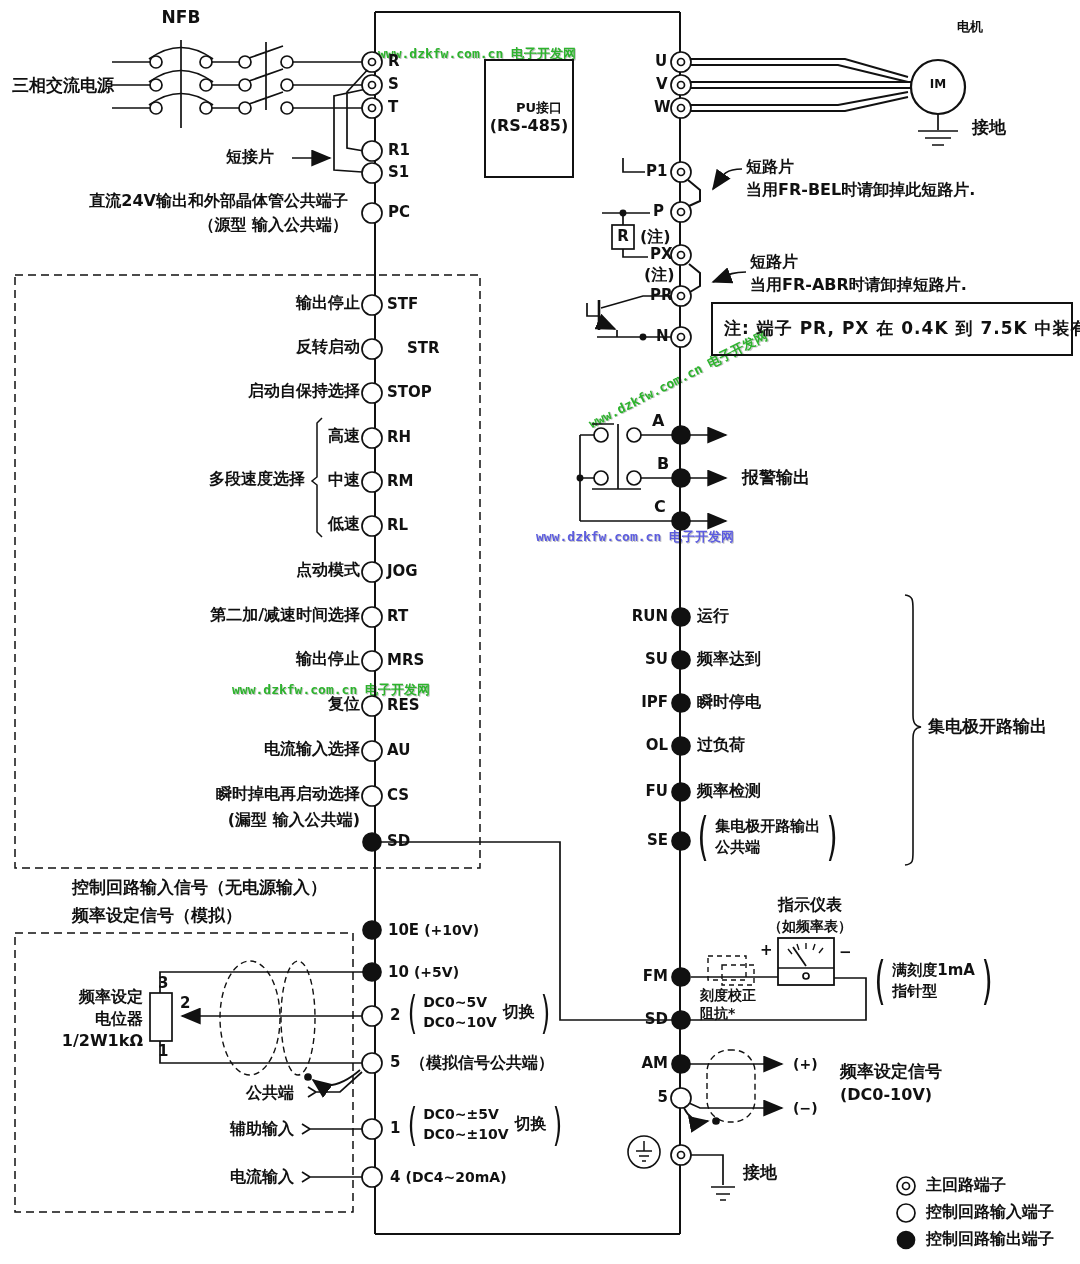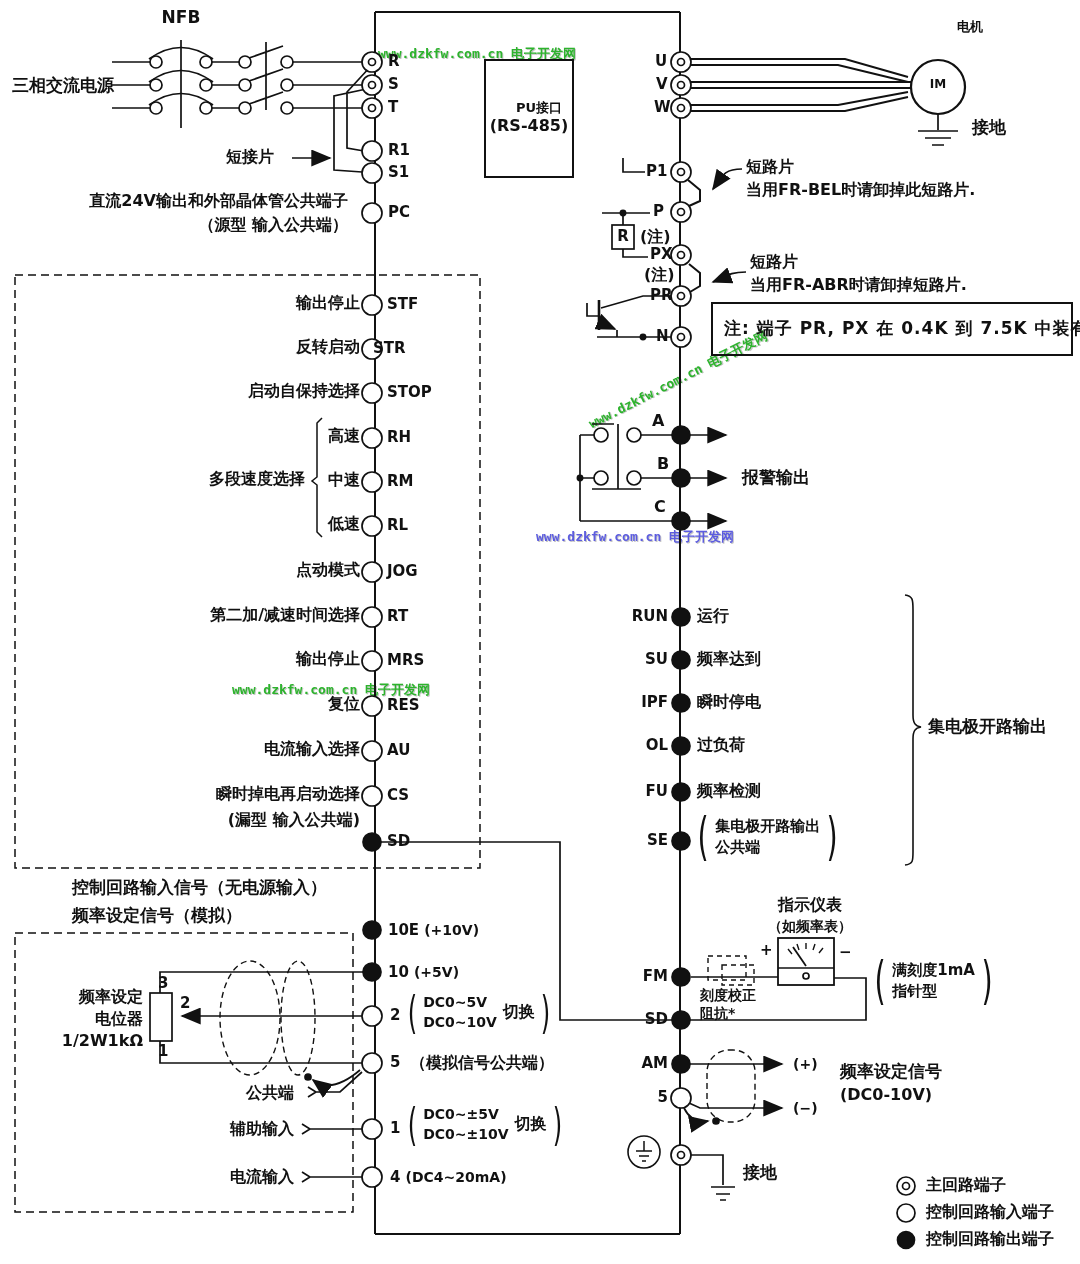--- a/index.html
+++ b/index.html
@@ -305,21 +305,21 @@
   <div class="lbl code" style="left:656px;top:328px;">N</div>
   <div class="lbl cn" style="left:746px;top:158px;">短路片</div>
   <div class="lbl cn" style="left:746px;top:181px;">当用FR-BEL时请卸掉此短路片.</div>
   <div class="lbl cn" style="left:750px;top:253px;">短路片</div>
   <div class="lbl cn" style="left:750px;top:276px;">当用FR-ABR时请卸掉短路片.</div>
   <div class="lbl cn" style="left:724px;top:319px;font-size:17px;letter-spacing:1px;">注: 端子 PR, PX 在 0.4K 到 7.5K 中装有</div>
 
   <div class="lbl cn ra" style="left:30px;top:294px;width:330px;">输出停止</div>
   <div class="lbl code" style="left:387px;top:296px;">STF</div>
   <div class="lbl cn ra" style="left:30px;top:338px;width:330px;">反转启动</div>
-  <div class="lbl code" style="left:373px;top:340px;">STR</div>
+  <div class="lbl code" style="left:407px;top:340px;">STR</div>
   <div class="lbl cn ra" style="left:30px;top:382px;width:330px;">启动自保持选择</div>
   <div class="lbl code" style="left:387px;top:384px;">STOP</div>
   <div class="lbl cn ra" style="left:30px;top:427px;width:330px;">高速</div>
   <div class="lbl code" style="left:387px;top:429px;">RH</div>
   <div class="lbl cn ra" style="left:30px;top:471px;width:330px;">中速</div>
   <div class="lbl code" style="left:387px;top:473px;">RM</div>
   <div class="lbl cn ra" style="left:30px;top:515px;width:330px;">低速</div>
   <div class="lbl code" style="left:387px;top:517px;">RL</div>
   <div class="lbl cn ra" style="left:30px;top:470px;width:275px;">多段速度选择</div>
   <div class="lbl cn ra" style="left:30px;top:561px;width:330px;">点动模式</div>

